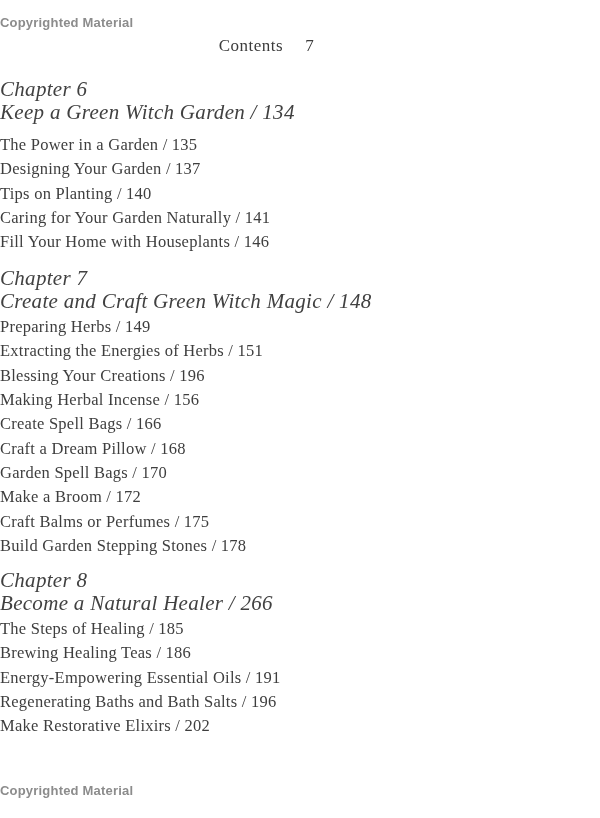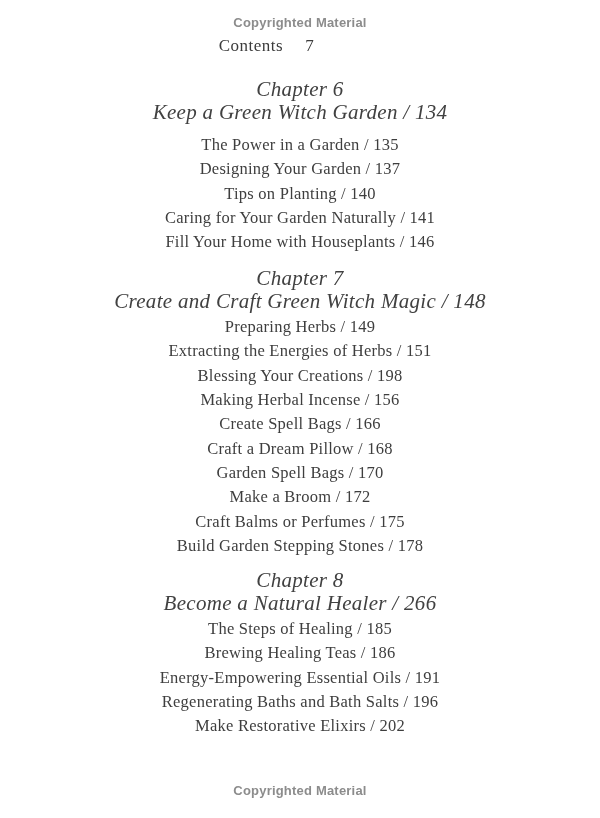--- a/index.html
+++ b/index.html
@@ -11,21 +11,20 @@
     position: relative;
     width: 600px;
     height: 818px;
     background: #ffffff;
     overflow: hidden;
   }
   .block {
     position: absolute;
     left: 0;
     width: 600px;
-    text-align: center;
   }
   .watermark {
     font-family: "Liberation Sans", sans-serif;
     font-weight: 700;
     font-size: 13px;
     letter-spacing: 0.2px;
     color: #8c8c8c;
     line-height: 15px;
   }
   .wm-top { top: 15px; }
@@ -90,21 +89,21 @@
     <div>Fill Your Home with Houseplants / 146</div>
   </div>
 
   <div class="block chapter-head ch7-head">
     <div>Chapter 7</div>
     <div>Create and Craft Green Witch Magic / 148</div>
   </div>
   <div class="block entries ch7-entries">
     <div>Preparing Herbs / 149</div>
     <div>Extracting the Energies of Herbs / 151</div>
-    <div>Blessing Your Creations / 198</div>
+    <div>Blessing Your Creations / 196</div>
     <div>Making Herbal Incense / 156</div>
     <div>Create Spell Bags / 166</div>
     <div>Craft a Dream Pillow / 168</div>
     <div>Garden Spell Bags / 170</div>
     <div>Make a Broom / 172</div>
     <div>Craft Balms or Perfumes / 175</div>
     <div>Build Garden Stepping Stones / 178</div>
   </div>
 
   <div class="block chapter-head ch8-head">

